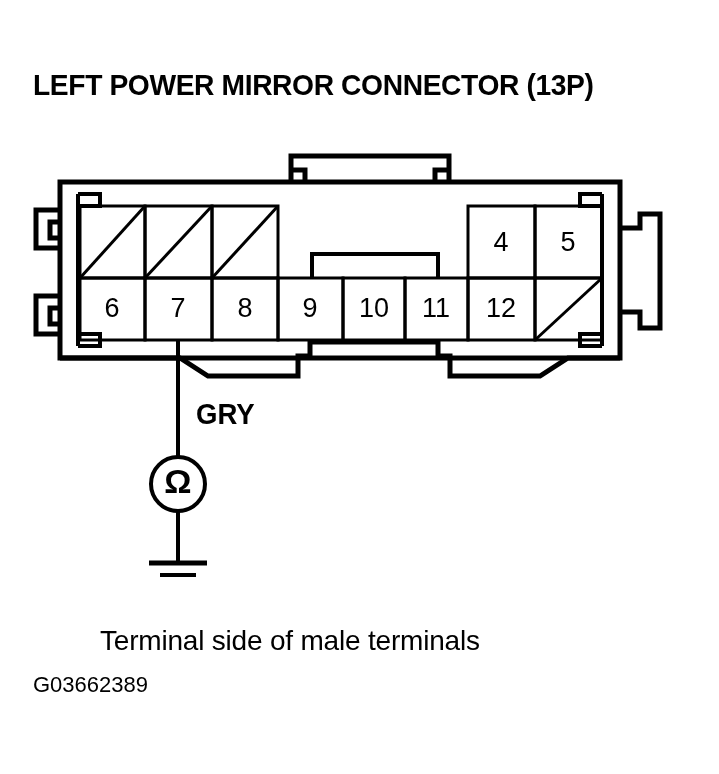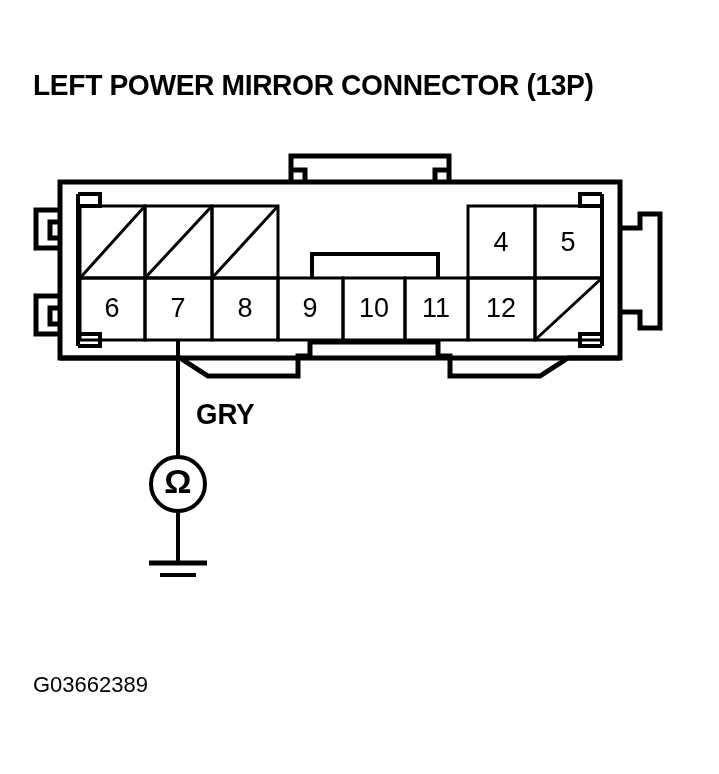--- a/index.html
+++ b/index.html
@@ -174,16 +174,17 @@
     <text x="178" y="484" class="pin-num" style="font-size:34px;font-weight:bold;">Ω</text>
 
     <line x1="178" y1="511" x2="178" y2="563" stroke="#000" stroke-width="4"></line>
 
     <line x1="149" y1="563" x2="207" y2="563" stroke="#000" stroke-width="5"></line>
     <line x1="160" y1="575" x2="196" y2="575" stroke="#000" stroke-width="4"></line>
   </svg>
 
   <div class="wire-label">GRY</div>
 
+  <div class="caption">Terminal side of male terminals</div>
 
   <div class="figure-id">G03662389</div>
 
 </div>
 
 </body></html>

